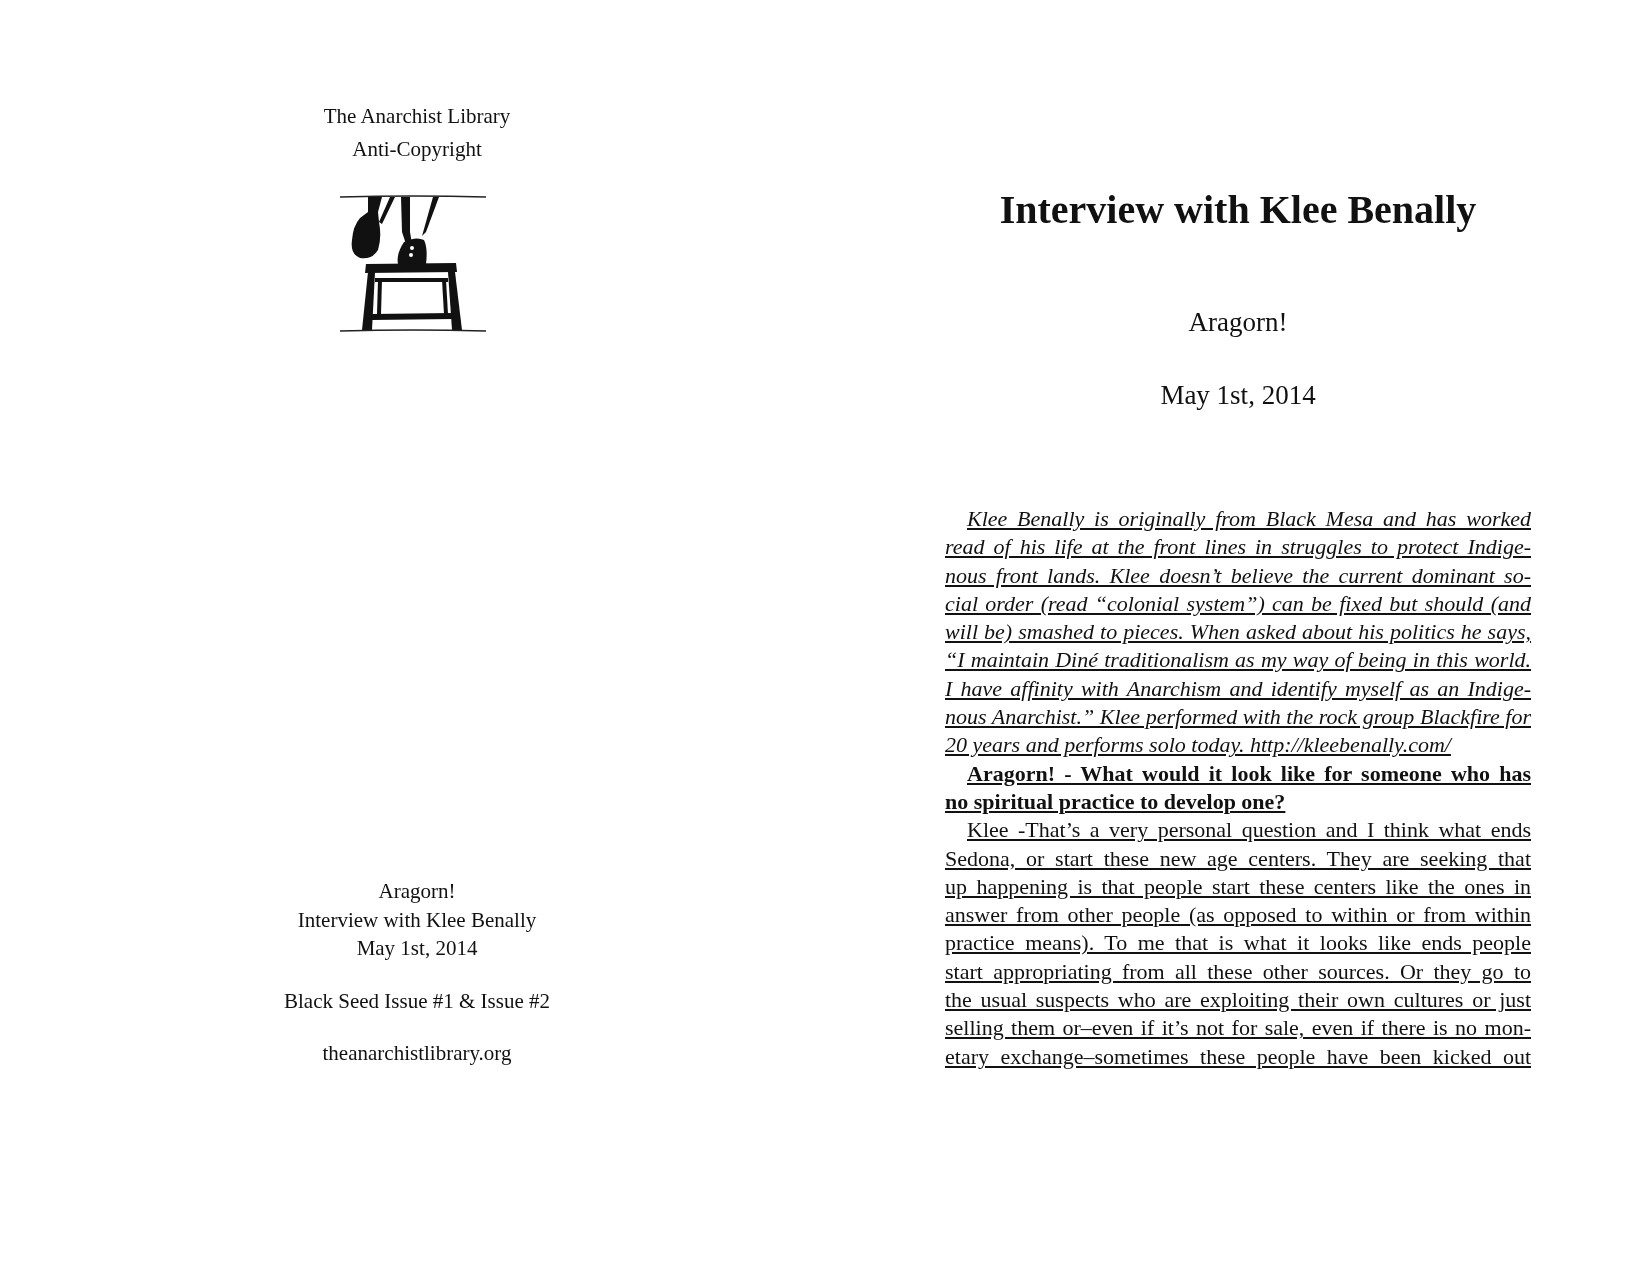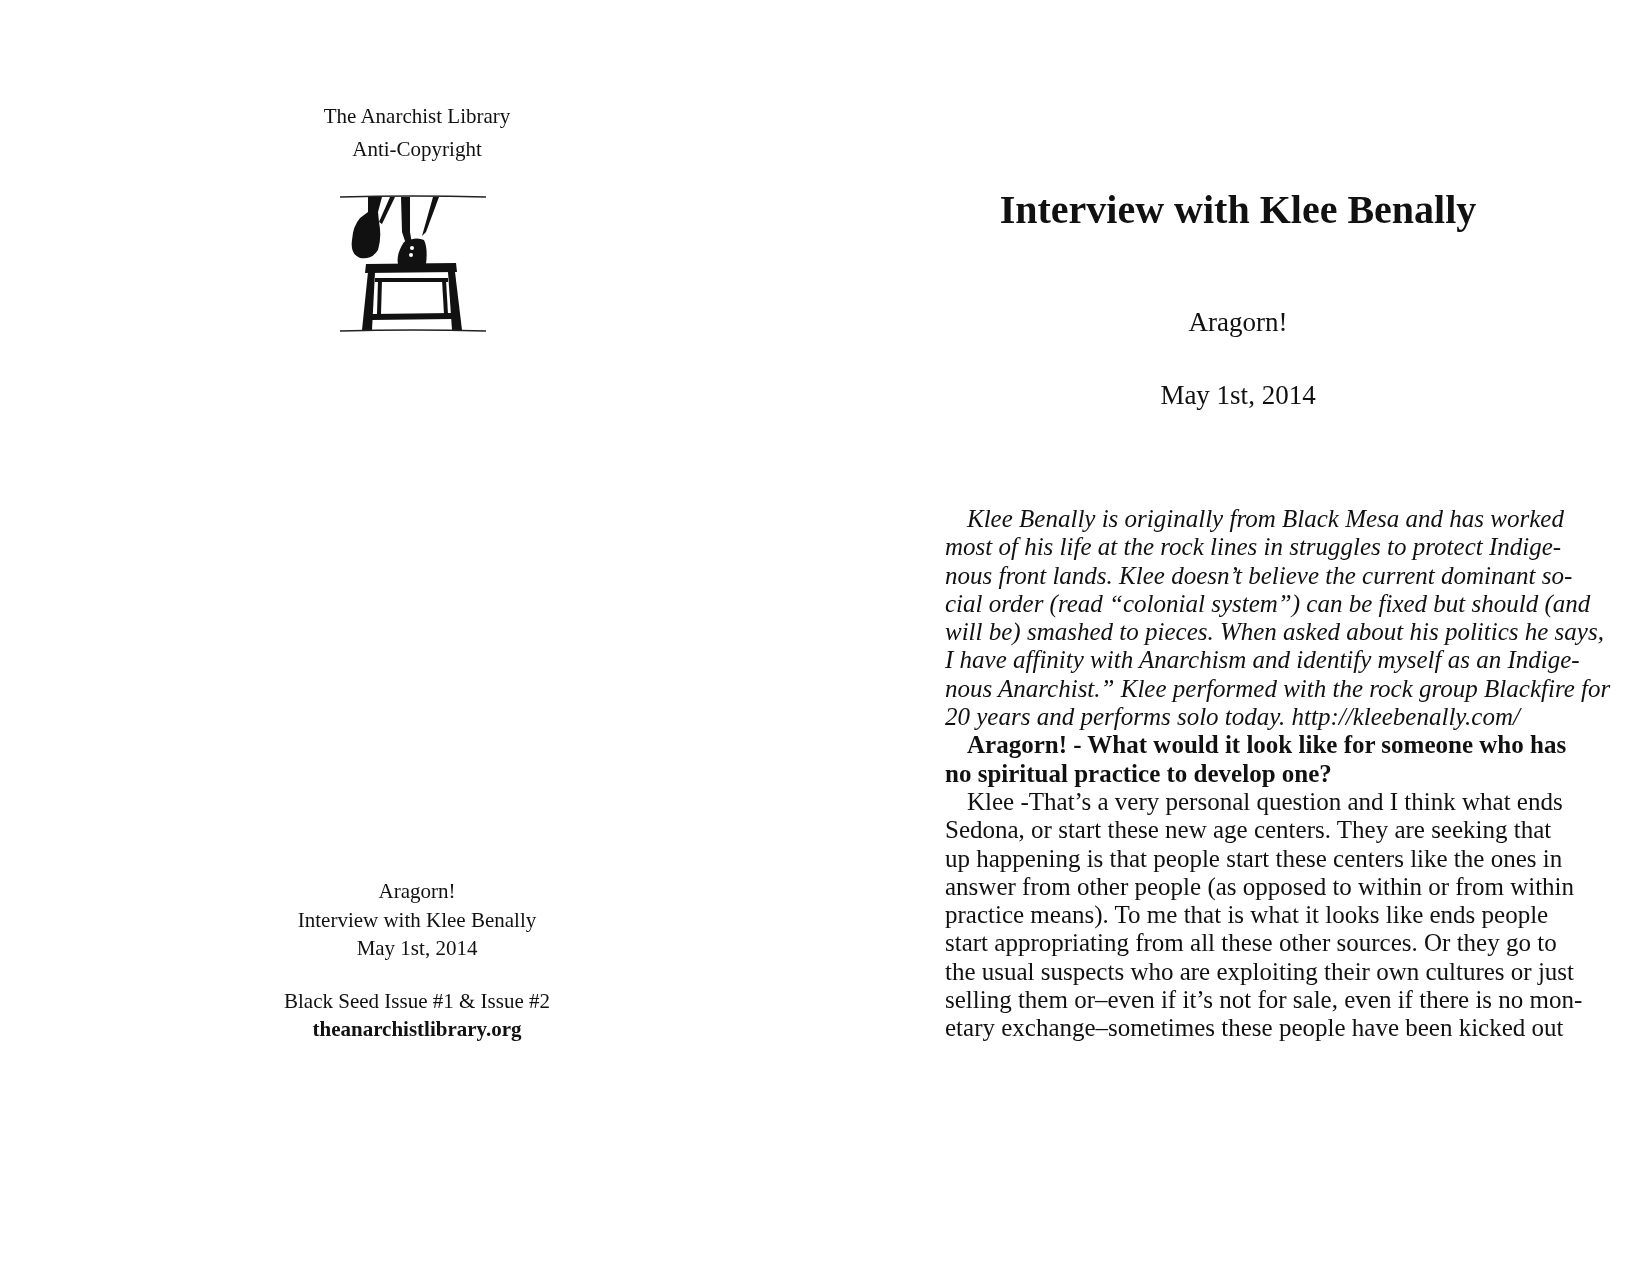--- a/index.html
+++ b/index.html
@@ -54,21 +54,22 @@
       position: absolute;
       left: 217px;
       width: 400px;
       top: 877px;
       text-align: center;
       font-size: 21px;
       line-height: 28.5px;
     }
     .colophon .source { margin-top: 24px; }
     .colophon .site {
-      font-weight: bold;
+      margin-top: 24px;
+      font-weight: normal;
     }
 
     
     .title {
       position: absolute;
       left: 900px;
       width: 676px;
       top: 185px;
       text-align: center;
       font-size: 40px;
@@ -93,22 +94,23 @@
       text-align: center;
       font-size: 27px;
       line-height: 34px;
     }
 
     .body-text {
       position: absolute;
       left: 945px;
       width: 586px;
       top: 505px;
-      font-size: 25px;
+      font-size: 22px;
       line-height: 28.3px;
+      text-decoration: underline;
     }
     .body-text .line {
       display: block;
       white-space: nowrap;
       text-align: justify;
       text-align-last: justify;
       height: 28.3px;
     }
     .body-text .line.last {
       text-align-last: left;
@@ -168,24 +170,25 @@
 
 <div class="page" id="page-right"></div>
 
 <div class="title">Interview with Klee Benally</div>
 <div class="author">Aragorn!</div>
 <div class="date">May 1st, 2014</div>
 
 <div class="body-text">
   <div class="intro">
     <span class="line indent">Klee Benally is originally from Black Mesa and has worked</span>
-    <span class="line">most of his life at the rock lines in struggles to protect Indige-</span>
+    <span class="line">read of his life at the front lines in struggles to protect Indige-</span>
     <span class="line">nous front lands. Klee doesn’t believe the current dominant so-</span>
     <span class="line">cial order (read “colonial system”) can be fixed but should (and</span>
     <span class="line">will be) smashed to pieces. When asked about his politics he says,</span>
+    <span class="line">“I maintain Diné traditionalism as my way of being in this world.</span>
     <span class="line">I have affinity with Anarchism and identify myself as an Indige-</span>
     <span class="line">nous Anarchist.” Klee performed with the rock group Blackfire for</span>
     <span class="line last">20 years and performs solo today. http://kleebenally.com/</span>
   </div>
   <div class="question">
     <span class="line indent">Aragorn! - What would it look like for someone who has</span>
     <span class="line last">no spiritual practice to develop one?</span>
   </div>
   <div class="answer">
     <span class="line indent">Klee -That’s a very personal question and I think what ends</span>

